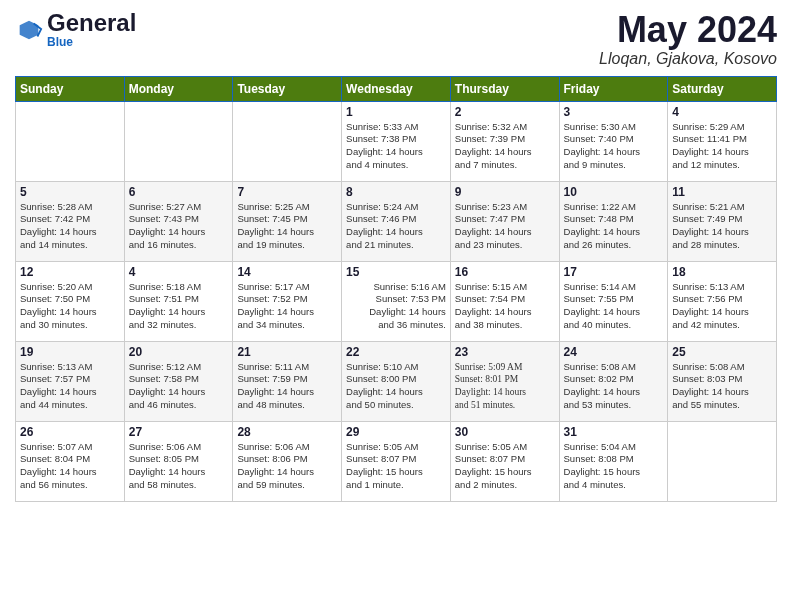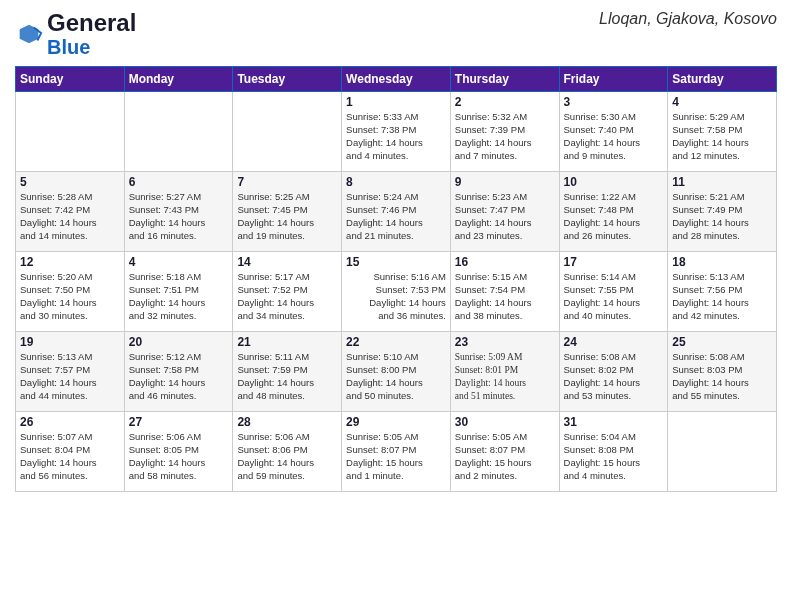--- a/index.html
+++ b/index.html
@@ -31,21 +31,21 @@
       display: flex;
       flex-direction: column;
       line-height: 1.1;
     }
     .logo-general {
       font-size: 24px;
       font-weight: bold;
       color: #1a1a2e;
     }
     .logo-blue {
-      font-size: 20px;
+      font-size: 12px;
       font-weight: bold;
       color: #1565c0;
     }
     .logo-icon {
       width: 28px;
       height: 28px;
     }
     .title-block {
       text-align: right;
     }
@@ -86,21 +86,21 @@
       background: #fff;
     }
     .calendar tr:nth-child(even) td {
       background: #f5f5f5;
     }
     .calendar tr:nth-child(odd) td {
       background: #fff;
     }
     
     .calendar thead tr th {
-      background: #4c1d95;
+      background: #4d7c0f;
     }
     .day-number {
       font-size: 12px;
       font-weight: bold;
       color: #1a1a2e;
       margin-bottom: 2px;
       display: block;
     }
     .cell-text {
       font-size: 9.5px;
@@ -126,20 +126,21 @@
       <svg class="logo-icon" viewBox="0 0 30 30" xmlns="http://www.w3.org/2000/svg">
         <path d="M15 5 L25 10 L25 20 L15 25 L5 20 L5 10 Z" fill="#1565c0" opacity="0.8"></path>
         <path d="M20 8 L28 14 L24 22" fill="none" stroke="#1565c0" stroke-width="2"></path>
       </svg>
       <div class="logo-text">
         <span class="logo-general">General</span>
         <span class="logo-blue">Blue</span>
       </div>
     </div>
     <div class="title-block">
+      <div class="month-title">May 2024</div>
       <div class="location">Lloqan, Gjakova, Kosovo</div>
     </div>
   </div>
 
   <table class="calendar">
     <thead>
       <tr>
         <th>Sunday</th>
         <th>Monday</th>
         <th>Tuesday</th>
@@ -171,21 +172,21 @@
           <td>
             <span class="day-number">3</span>
             <div class="cell-text" style="white-space: pre-line;">Sunrise: 5:30 AM
 Sunset: 7:40 PM
 Daylight: 14 hours
 and 9 minutes.</div>
           </td>
           <td>
             <span class="day-number">4</span>
             <div class="cell-text" style="white-space: pre-line;">Sunrise: 5:29 AM
-Sunset: 7:58 PM
+Sunset: 11:41 PM
 Daylight: 14 hours
 and 12 minutes.</div>
           </td>
         </tr>
         <tr class="row-2">
           <td>
             <span class="day-number">5</span>
             <div class="cell-text" style="white-space: pre-line;">Sunrise: 5:28 AM
 Sunset: 7:42 PM
 Daylight: 14 hours

